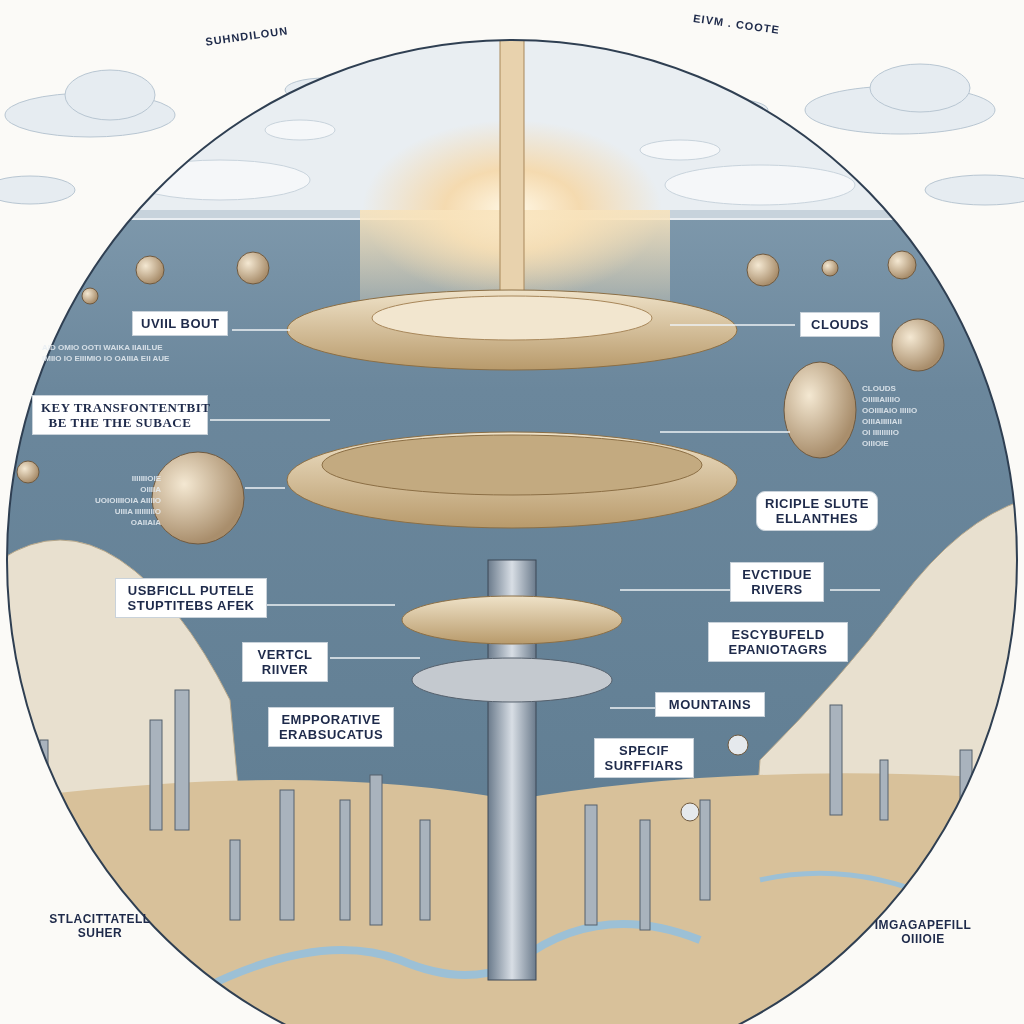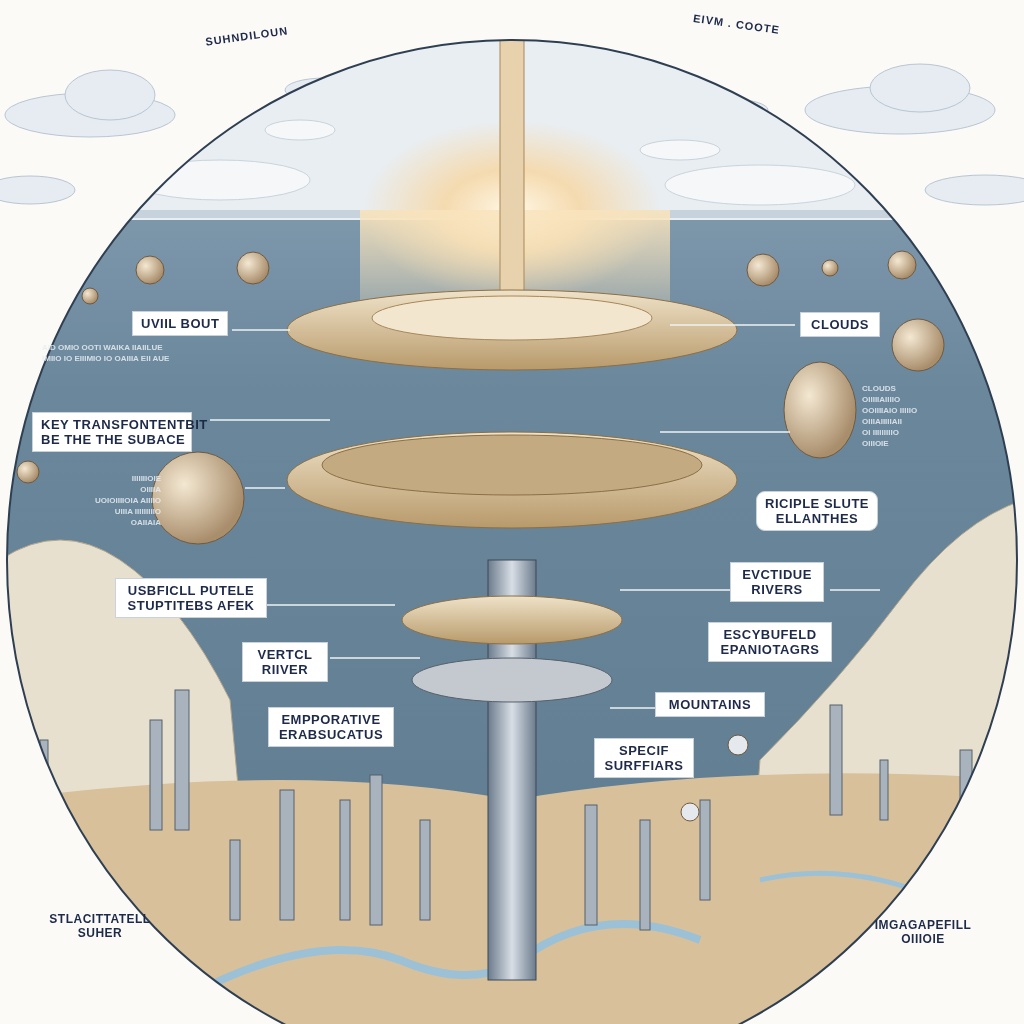--- a/index.html
+++ b/index.html
@@ -147,21 +147,21 @@
   <div class="title-arc" style="left:205px;top:30px;transform:rotate(-8deg);">SUHNDILOUN</div>
   <div class="title-arc" style="left:693px;top:18px;transform:rotate(8deg);">EIVM . COOTE</div>
 
   <div class="label" style="left:132px;top:311px;width:96px;">
     <div>UVIIL BOUT</div>
   </div>
   <div class="small" style="left:42px;top:342px;">
     <div>AID OMIO OOTI WAIKA IIAIILUE</div>
     <div>IMIIO IO EIIIMIO IO OAIIIA EII AUE</div>
   </div>
-  <div class="label" style="left:32px;top:412px;width:160px;">
+  <div class="label" style="left:32px;top:395px;width:176px;font-family:Liberation Serif, serif;">
     <div>KEY TRANSFONTENTBIT</div>
     <div>BE THE THE SUBACE</div>
   </div>
   <div class="small" style="left:95px;top:473px;text-align:right;">
     <div>IIIIIIIOIE</div>
     <div>OIIIIA</div>
     <div>UOIOIIIIOIA AIIIIO</div>
     <div>UIIIA IIIIIIIIIO</div>
     <div>OAIIAIA</div>
   </div>
@@ -190,21 +190,21 @@
     <div>OIIIOIE</div>
   </div>
   <div class="label" style="left:756px;top:491px;width:122px;border-radius:9px;">
     <div>RICIPLE SLUTE</div>
     <div>ELLANTHES</div>
   </div>
   <div class="label" style="left:730px;top:562px;width:94px;">
     <div>EVCTIDUE</div>
     <div>RIVERS</div>
   </div>
-  <div class="label" style="left:708px;top:622px;width:124px;">
+  <div class="label" style="left:708px;top:622px;width:140px;">
     <div>ESCYBUFELD</div>
     <div>EPANIOTAGRS</div>
   </div>
   <div class="label" style="left:655px;top:692px;width:110px;">
     <div>MOUNTAINS</div>
   </div>
   <div class="label" style="left:594px;top:738px;width:100px;">
     <div>SPECIF</div>
     <div>SURFFIARS</div>
   </div>

